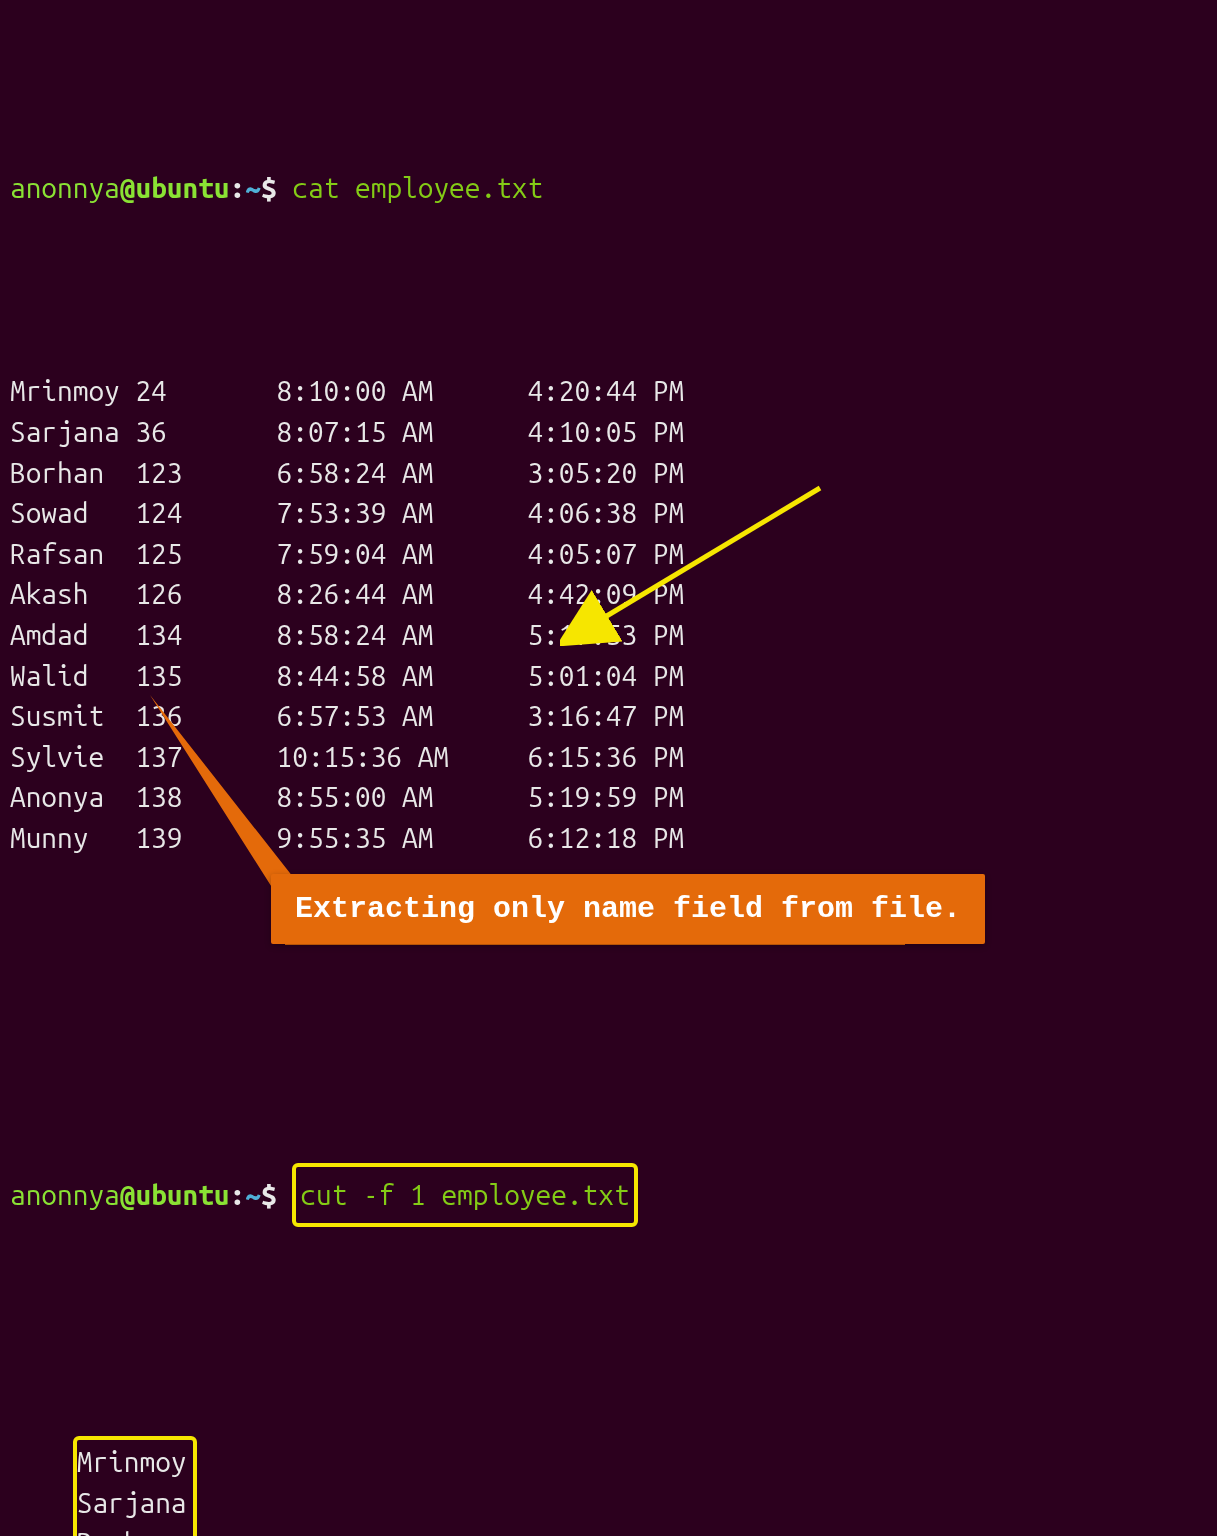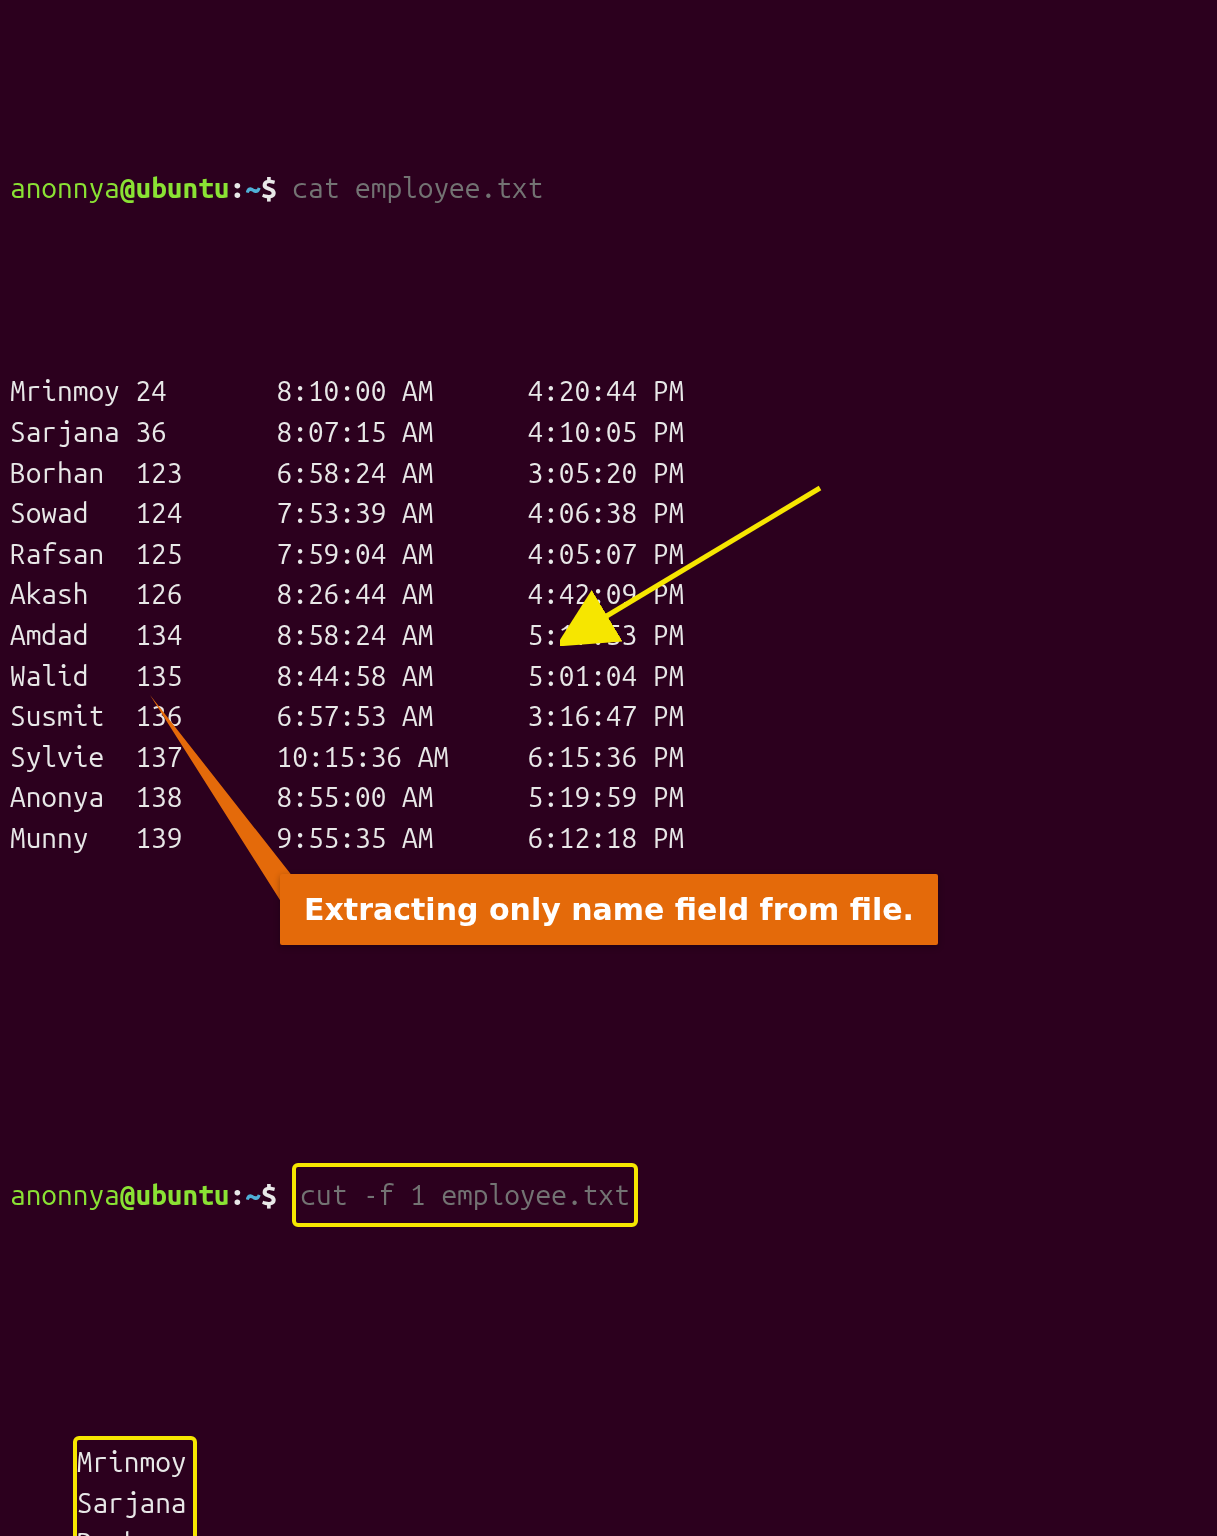--- a/index.html
+++ b/index.html
@@ -19,21 +19,21 @@
     line-height: 1.45;
     white-space: pre;
   }
 
   .prompt-user { color: #8ae234; font-weight: normal; }
   .prompt-host { color: #8ae234; font-weight: bold; }
   .prompt-at   { color: #8ae234; font-weight: bold; }
   .prompt-colon{ color: #e8e8e8; font-weight: bold; }
   .prompt-path { color: #4fb0d7; font-weight: bold; }
   .prompt-dollar{ color: #e8e8e8; font-weight: bold; }
-  .cmd { color: #737373; }
+  .cmd { color: #84cc16; }
 
   .row { white-space: pre; }
 
   .gap { height: 20px; }
 
   .hl-box {
     display: inline-block;
     border: 4px solid #f6e600;
     border-radius: 6px;
     padding: 8px 4px;
@@ -108,16 +108,16 @@
       </marker>
     </defs>
     <line x1="260" y1="12" x2="30" y2="150" stroke="#f6e600" stroke-width="5" marker-end="url(#ah)"></line>
   </svg>
 </div>
 
 <div class="callout" style="left:0; top:0; width:100%; height:100%;">
   <svg class="wedge" style="left:145px; top:690px;" width="800" height="260">
     <polygon points="5,5 170,215 760,215 760,255 140,255 140,218" fill="#e46a0a"></polygon>
   </svg>
-  <div class="bubble" style="left:280px; top:874px;">
+  <div class="bubble" style="left:271px; top:874px;font-family:Liberation Mono, monospace;">
     <span>Extracting only name field from file.</span>
   </div>
 </div>
 
 </body></html>

